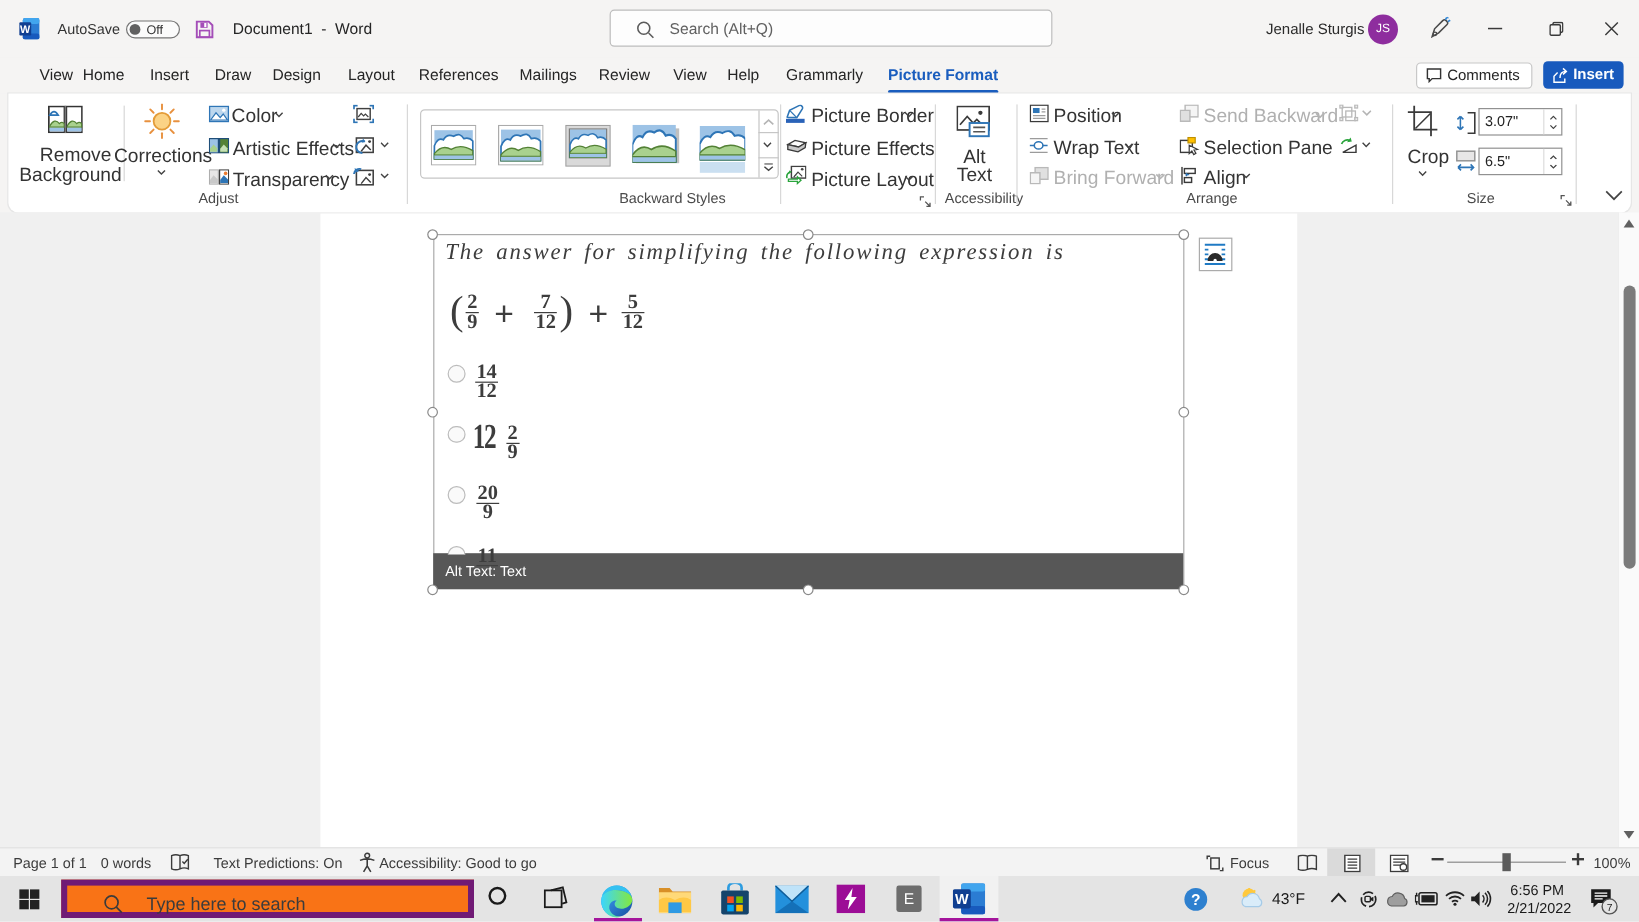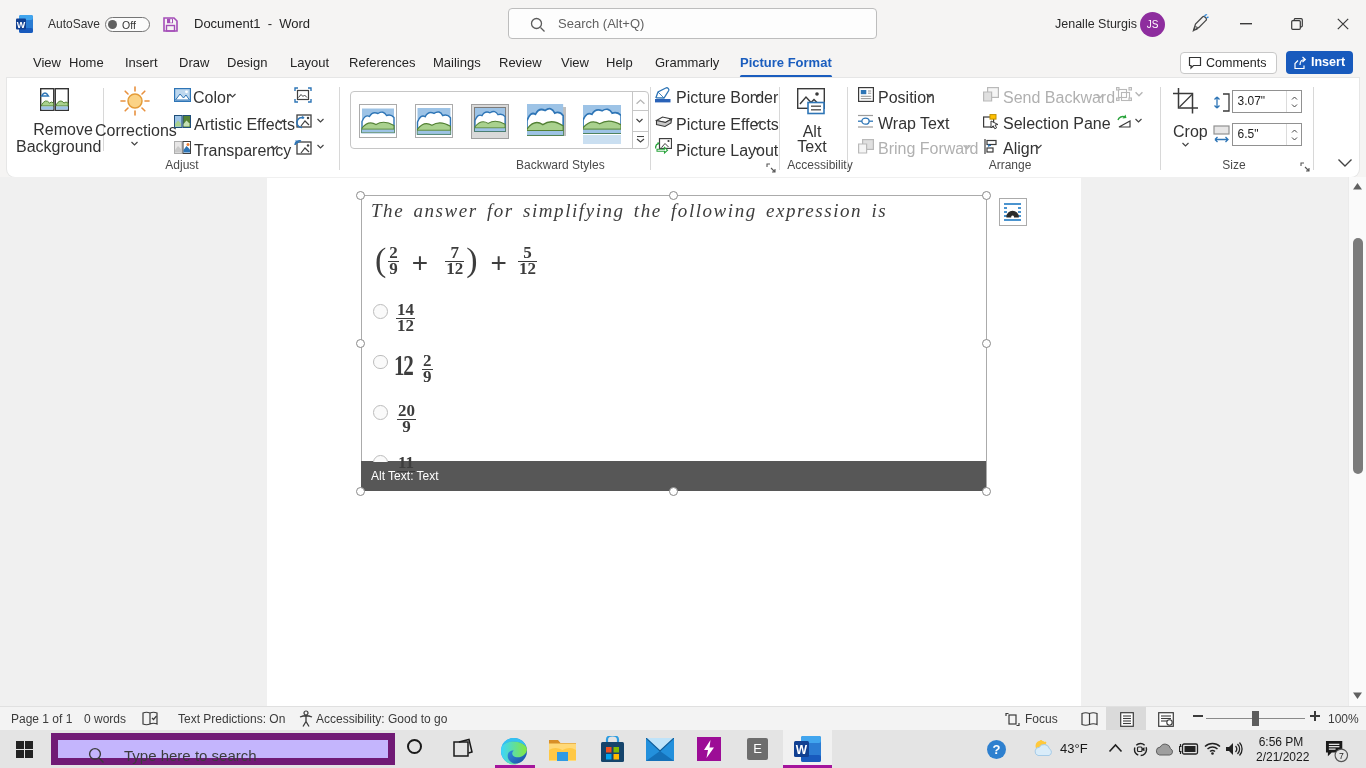--- a/index.html
+++ b/index.html
@@ -578,21 +578,21 @@
     <div class="abs" style="left:1314.2px;top:3.8px;width:1.5px;height:10px;background:#3b3b3b;"></div>
     <div class="abs" style="left:1328px;top:4.5px;">100%</div>
   </div>
   <div class="abs" id="taskbar">
     <svg class="abs" style="left:16px;top:11px" width="17" height="17" viewBox="0 0 17 17">
       <rect x="0" y="0" width="8" height="8" fill="#222"></rect>
       <rect x="9" y="0" width="8" height="8" fill="#222"></rect>
       <rect x="0" y="9" width="8" height="8" fill="#222"></rect>
       <rect x="9" y="9" width="8" height="8" fill="#222"></rect>
     </svg>
-    <div class="abs" style="left:51px;top:3px;width:344px;height:32px;background:#c4b5fd;border:7px solid #701a75;">
+    <div class="abs" style="left:51px;top:3px;width:344px;height:32px;background:#f97316;border:5px solid #701a75;">
       <svg class="abs" style="left:30px;top:7px" width="17" height="17" viewBox="0 0 17 17">
         <circle cx="7" cy="7" r="5.4" fill="none" stroke="#3b3b3b" stroke-width="1.4"></circle>
         <line x1="11" y1="11" x2="15.5" y2="15.5" stroke="#3b3b3b" stroke-width="1.4"></line>
       </svg>
       <div class="abs" style="left:66px;top:7px;font-size:15px;color:#3c3c3c;">Type here to search</div>
     </div>
     <div class="abs" style="left:407px;top:9px;width:15px;height:15px;border:2px solid #1a1a1a;border-radius:50%;"></div>
     <svg class="abs" style="left:453px;top:8px" width="22" height="22" viewBox="0 0 22 22">
       <rect x="1" y="4" width="14" height="14" fill="none" stroke="#1a1a1a" stroke-width="1.5"></rect>
       <path d="M6 4 l10 -2.5 l3 12.5 l-3.5 1" fill="none" stroke="#1a1a1a" stroke-width="1.5"></path>

